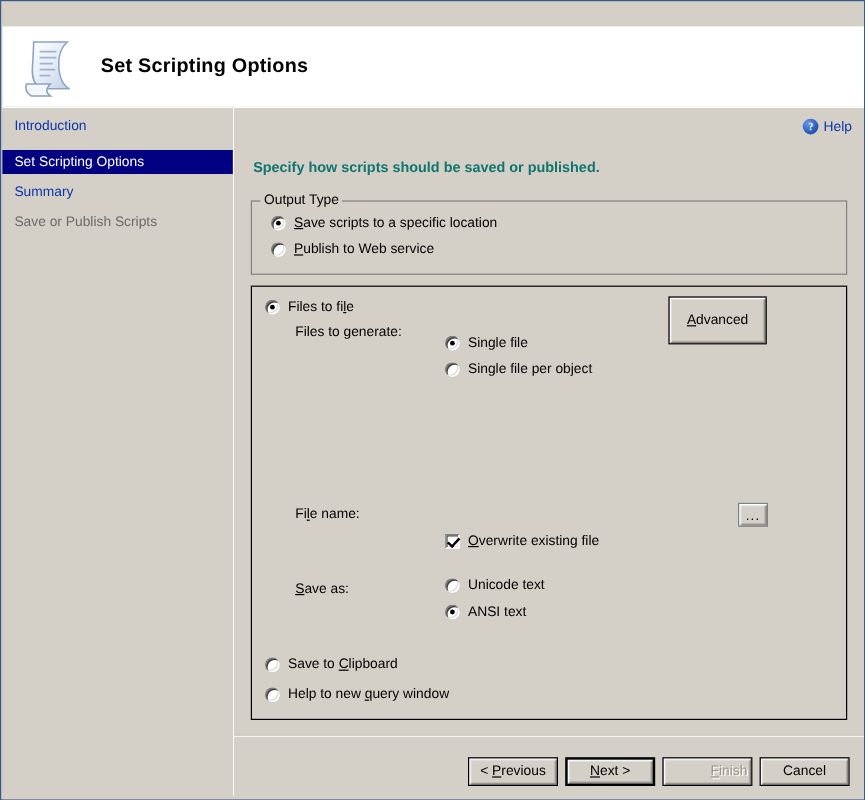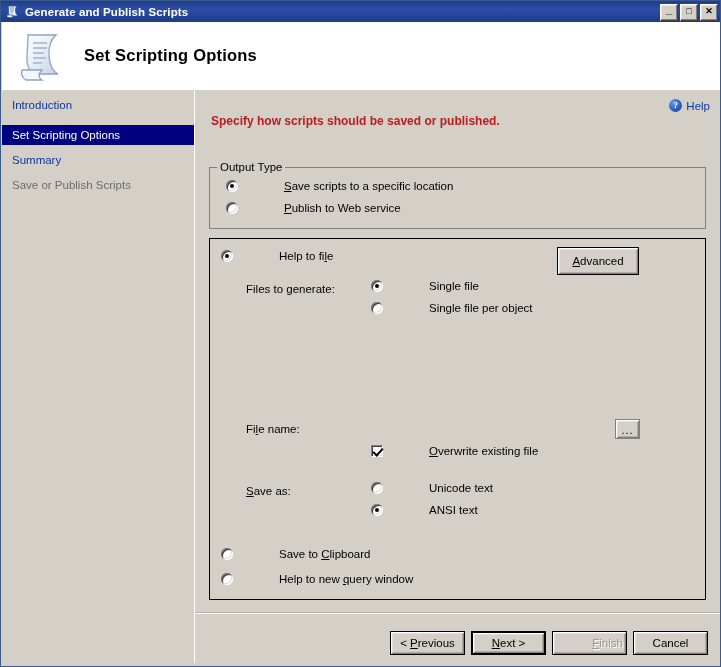--- a/index.html
+++ b/index.html
@@ -168,24 +168,24 @@
     line-height: 13px;
     text-align: center;
     font-family: "Liberation Serif", serif;
   }
   .help-text {
     color: #0d36a8;
     font-size: 11.5px;
   }
   .instruction {
     position: absolute;
-    left: 16px; top: 24px;
+    left: 16px; top: 42px;
     font-size: 12px;
     font-weight: bold;
-    color: #b91c1c;
+    color: #0f766e;
   }
 
   
   .groupbox {
     position: absolute;
     border: 1px solid #808080;
     box-sizing: border-box;
   }
   .groupbox-legend {
     position: absolute;
@@ -205,21 +205,20 @@
     border: 1px solid #000000;
   }
 
   
   .row {
     position: absolute;
     display: flex;
     align-items: center;
     white-space: nowrap;
     cursor: default;
-    gap: 39px;
   }
   .radio {
     width: 12px; height: 12px;
     border-radius: 50%;
     background: #ffffff;
     box-shadow: inset 1px 1px 0 #808080, inset -1px -1px 0 #ffffff,
                 inset 2px 2px 0 #404040, inset -2px -2px 0 #dfdfdf;
     position: relative;
     flex: 0 0 auto;
     margin-right: 7px;
@@ -280,21 +279,21 @@
     border: 1px solid #808080;
     box-shadow: inset 1px 1px 0 #ffffff, inset -1px -1px 0 #808080,
                 inset 2px 2px 0 #dfdfdf, inset -2px -2px 0 #b0aca4;
   }
   .btn.disabled { color: #9a968e; text-shadow: 1px 1px 0 #ffffff; }
   .btn.default { border: 2px solid #000000; }
 
   #advanced-button {
     position: absolute;
     left: 347px; top: 8px;
-    width: 82px; height: 28px;
+    width: 82px; height: 40px;
   }
   #browse-button {
     position: absolute;
     left: 405px; top: 180px;
     width: 25px; height: 20px;
     font-size: 11px;
     line-height: 14px;
   }
   #browse-button .dots {
     display: block;
@@ -358,41 +357,20 @@
     left: 1px; top: 662px;
     width: 719px; height: 4px;
     background: #d4d0c8;
   }
 </style>
 </head>
 <body>
 
 <div class="window">
 
-  <div class="titlebar">
-    <div class="title-icon">
-      <svg width="15" height="15" viewBox="0 0 15 15">
-        <path d="M3 2 H12 Q10 4 10.5 7 Q11 11 13 12 H5 Q3 11 3.5 7 Q4 4 3 2 Z" fill="#e8eef8" stroke="#3a5a8c" stroke-width="0.9"></path>
-        <path d="M5 4 H9 M5 6 H9 M5 8 H8" stroke="#5b7fb5" stroke-width="0.8"></path>
-        <path d="M2 11 H8 Q6.5 12.5 8 13.5 H3 Q1.5 12.5 2 11 Z" fill="#ffffff" stroke="#3a5a8c" stroke-width="0.8"></path>
-      </svg>
-    </div>
-    <div class="title-text">Generate and Publish Scripts</div>
-    <div class="winbtns">
-      <div class="winbtn min">
-          <span>_</span>
-        </div>
-      <div class="winbtn">
-          <span>□</span>
-        </div>
-      <div class="winbtn">
-          <span>✕</span>
-        </div>
-    </div>
-  </div>
 
   <div class="header">
     <div class="header-icon">
       <svg width="50" height="52" viewBox="0 0 50 52">
         <defs>
           <linearGradient id="pg" x1="0" y1="0" x2="1" y2="1">
             <stop offset="0%" stop-color="#ffffff"></stop>
             <stop offset="55%" stop-color="#e3eaf6"></stop>
             <stop offset="100%" stop-color="#c3cfe4"></stop>
           </linearGradient>
@@ -439,26 +417,26 @@
       <div class="row" style="left:16px; top:34px;">
         <span class="radio"></span>
         <span class="lbl"><u>P</u><span>ublish to Web service</span></span>
       </div>
     </div>
 
     <div class="groupbox" id="save-panel">
 
       <div class="row" style="left:11px; top:11px;">
         <span class="radio checked"></span>
-        <span class="lbl"><span>Help to fi</span><u>l</u><span>e</span></span>
+        <span class="lbl"><span>Files to fi</span><u>l</u><span>e</span></span>
       </div>
 
       <button class="btn" id="advanced-button"><u>A</u><span>dvanced</span></button>
 
-      <div class="static-label" style="left:36px; top:44px;">Files to generate:</div>
+      <div class="static-label" style="left:36px; top:32px;">Files to generate:</div>
 
       <div class="row" style="left:161px; top:41px;">
         <span class="radio checked"></span>
         <span class="lbl">Single file</span>
       </div>
 
       <div class="row" style="left:161px; top:63px;">
         <span class="radio"></span>
         <span class="lbl">Single file per object</span>
       </div>

